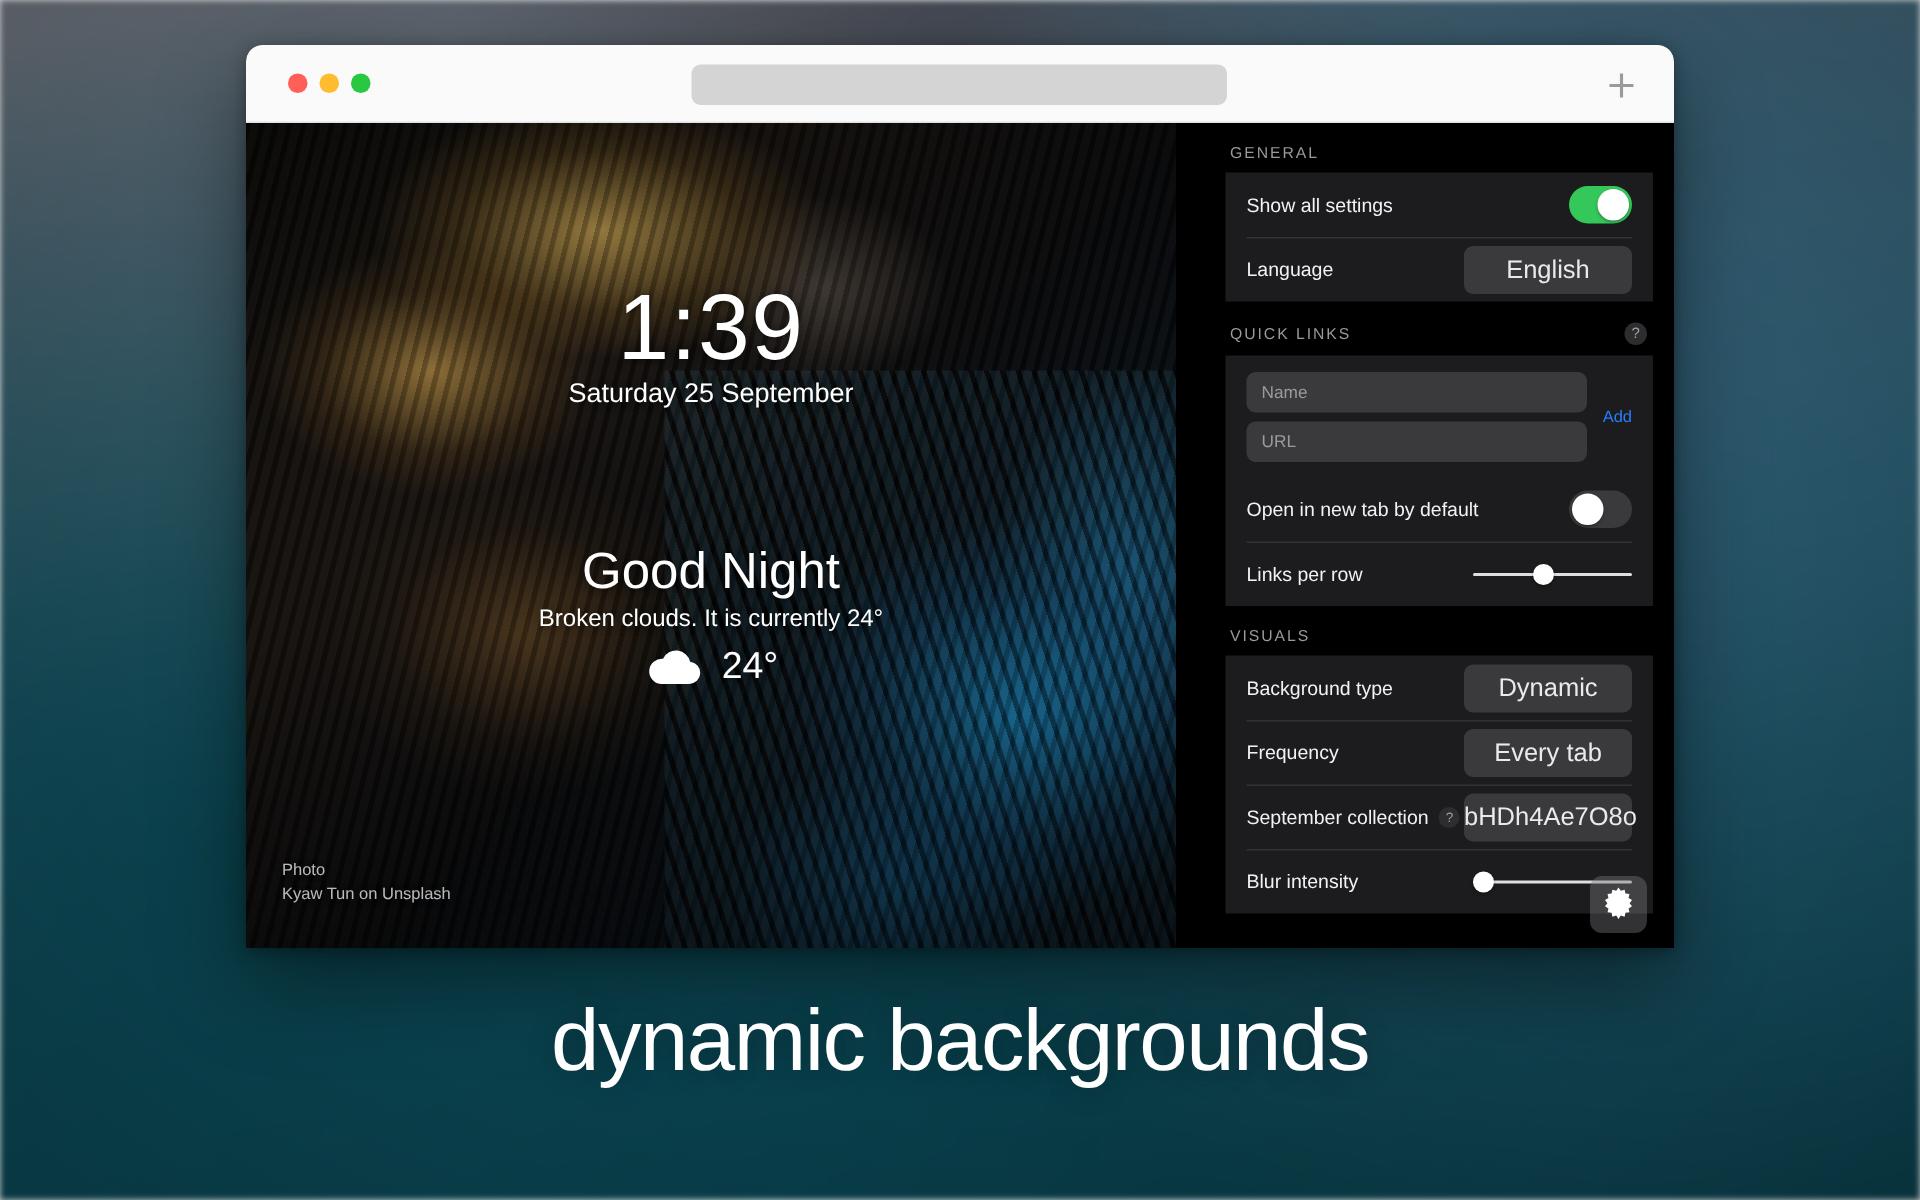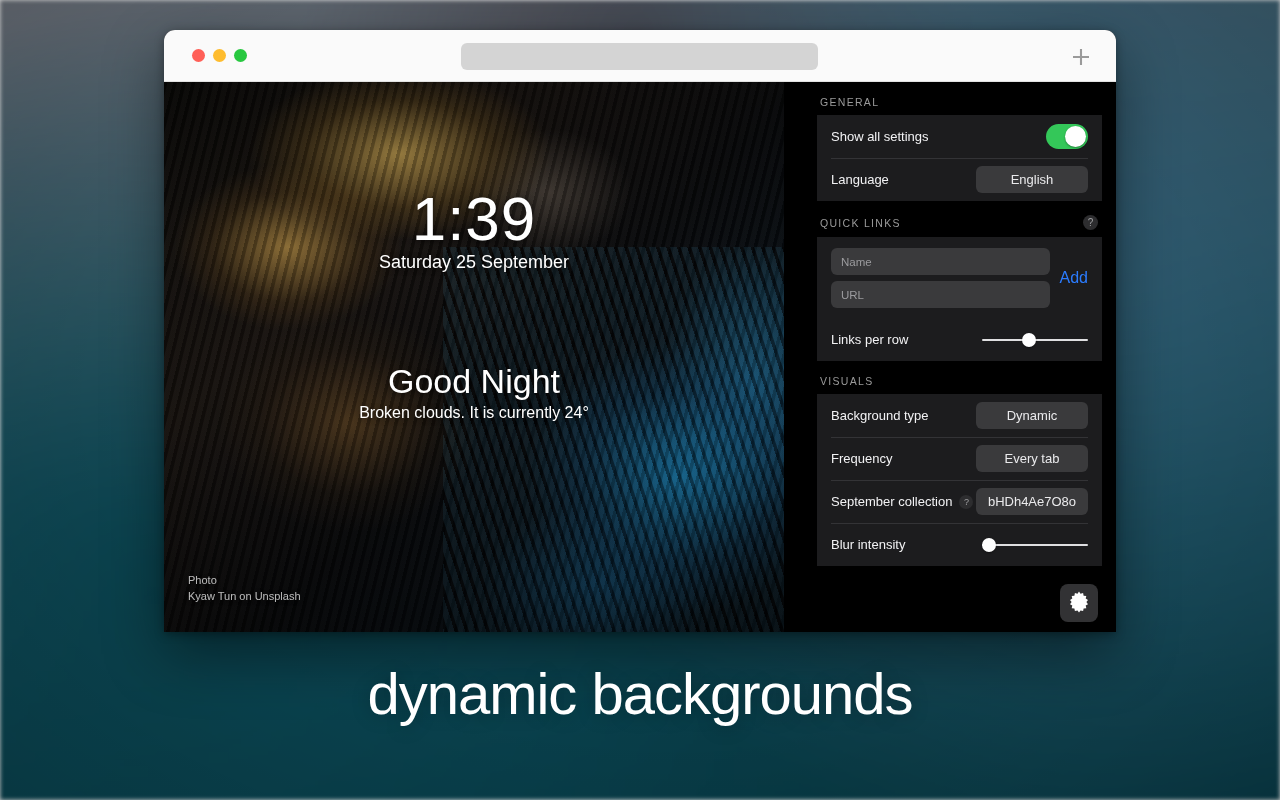--- a/index.html
+++ b/index.html
@@ -250,21 +250,21 @@
     background: #fff;
     box-shadow: 0 1px 2px rgba(0,0,0,0.35);
   }
   .toggle.on .knob { left: 19px; }
 
   
   .pill {
     background: #3a3a3c;
     border-radius: 6px;
     color: #eaeaec;
-    font-size: 13px;
+    font-size: 17px;
     padding: 6px 0;
     width: 112px;
     text-align: center;
     cursor: pointer;
     flex: none;
   }
 
   
   .inputs-wrap {
     display: flex;
@@ -280,21 +280,21 @@
     height: 27px;
     color: #eaeaec;
     font-size: 11.5px;
     padding: 0 10px;
     font-family: "Liberation Sans", sans-serif;
     width: 100%;
   }
   .tinput::placeholder { color: #9b9b9e; }
   .add-link {
     color: #2b7cff;
-    font-size: 16px;
+    font-size: 11px;
     cursor: pointer;
     flex: none;
   }
 
   
   .slider {
     position: relative;
     width: 106px;
     height: 18px;
     flex: none;
@@ -372,20 +372,26 @@
       <div id="photo"></div>
       <div id="photo-stripes"></div>
       <div id="photo-stripes2"></div>
       <div id="photo-dark"></div>
 
       <div class="nt-center" id="nt-clock">1:39</div>
       <div class="nt-center" id="nt-date">Saturday 25 September</div>
       <div class="nt-center" id="nt-greeting">Good Night</div>
       <div class="nt-center" id="nt-weather-desc">Broken clouds. It is currently 24°</div>
 
+      <div id="nt-weather-row">
+        <svg width="40" height="28" viewBox="0 0 40 28">
+          <path d="M11.5 25h19a7.4 7.4 0 0 0 .6-14.77A9.6 9.6 0 0 0 13 8.2 7.2 7.2 0 0 0 11.5 25z" fill="#ffffff"></path>
+        </svg>
+        <span id="nt-weather-temp">24°</span>
+      </div>
 
       <div id="nt-credit">
         <div>Photo</div>
         <div>Kyaw Tun on Unsplash</div>
       </div>
     </div>
 
     <div id="settings">
 
       <div class="section-head">
@@ -408,20 +414,26 @@
         <span class="section-title">QUICK LINKS</span>
         <span class="help-dot">?</span>
       </div>
       <div class="card">
         <div class="inputs-wrap">
           <div class="inputs-col">
             <input class="tinput" type="text" placeholder="Name" style="">
             <input class="tinput" type="text" placeholder="URL" style="">
           </div>
           <span class="add-link">Add</span>
+        </div>
+        <div class="row">
+          <span class="row-label">Open in new tab by default</span>
+          <div class="toggle">
+            <div class="knob"></div>
+          </div>
         </div>
         <div class="row">
           <span class="row-label">Links per row</span>
           <div class="slider">
             <div class="track"></div>
             <div class="thumb" id="thumb-links" style="left: 40.48px;"></div>
           </div>
         </div>
       </div>
 

